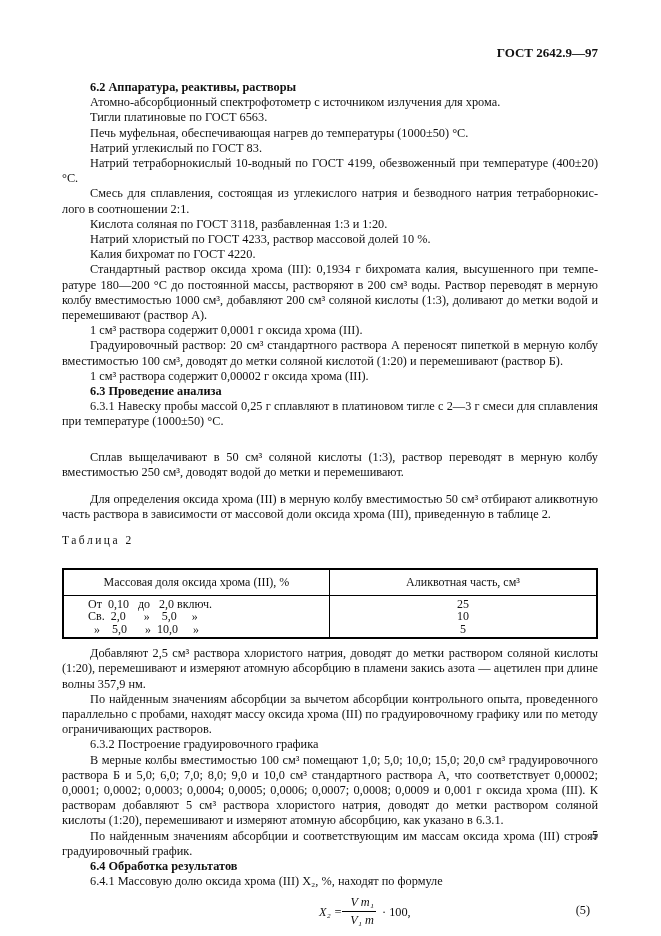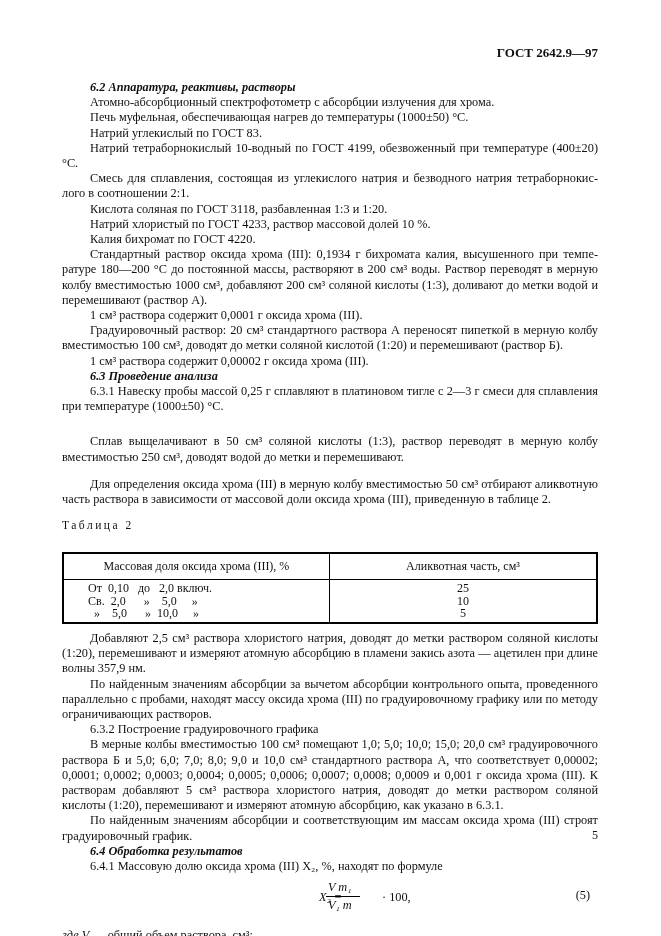--- a/index.html
+++ b/index.html
@@ -2,47 +2,48 @@
 <html><head>
 <meta charset="utf-8">
 <style>
   html, body { margin: 0; padding: 0; background: #ffffff; }
   body { width: 661px; height: 936px; position: relative; overflow: hidden;
          font-family: "Liberation Serif", serif; color: #111; font-size: 12.3px; }
   .hdr { position: absolute; right: 63px; top: 45px; font-weight: bold; font-size: 13px; }
   .col { position: absolute; left: 62px; width: 536px; }
   p { margin: 0; line-height: 15.2px; text-align: justify; }
   .ind { text-indent: 28px; }
-  .b { font-weight: bold; font-style: italic; }
+  .b { font-weight: bold; }
   .tcap { letter-spacing: 2.5px; margin-top: 11px; margin-bottom: 19px; font-size: 11.5px; }
   table { border-collapse: collapse; width: 536px; border: 2px solid #000; }
   th { font-weight: normal; font-size: 12px; height: 23px; border-bottom: 1.5px solid #000; }
   th + th, td + td { border-left: 1px solid #000; }
   td { font-size: 12px; vertical-align: top; padding: 2px 0 2px 0; line-height: 12.5px; }
   td.l { width: 241px; padding-left: 24px; }
   td.r { text-align: center; }
   .cell-line { white-space: pre; }
   .formula { position: relative; height: 48px; margin-top: 6px; }
   .fx { position: absolute; left: 257px; top: 10px; font-style: italic; }
-  .frac { position: absolute; left: 264px; top: 0; text-align: left; }
+  .frac { position: absolute; left: 280px; top: 0; text-align: right; }
   .frac .num, .frac .den { font-style: italic; padding: 0 2px; }
   .frac .bar { border-top: 1px solid #000; margin: 1px 0; width: 34px; }
   .ftail { position: absolute; left: 320px; top: 10px; }
   .fnum { position: absolute; right: 8px; top: 8px; }
   i { font-style: italic; }
   .pnum { position: absolute; left: 592px; top: 828px; font-size: 12px; }
 </style>
 </head>
 <body>
 
 <div class="hdr">ГОСТ 2642.9—97</div>
 
 <div class="col" style="top:80px;">
   <p class="ind b">6.2 Аппаратура, реактивы, растворы</p>
-  <p class="ind">Атомно-абсорбционный спектрофотометр с абсорбции излучения для хрома.</p>
+  <p class="ind">Атомно-абсорбционный спектрофотометр с источником излучения для хрома.</p>
+  <p class="ind">Тигли платиновые по ГОСТ 6563.</p>
   <p class="ind">Печь муфельная, обеспечивающая нагрев до температуры (1000±50) °С.</p>
   <p class="ind">Натрий углекислый по ГОСТ 83.</p>
   <p class="ind">Натрий тетраборнокислый 10-водный по ГОСТ 4199, обезвоженный при температуре (400±20) °С.</p>
   <p class="ind">Смесь для сплавления, состоящая из углекислого натрия и безводного натрия тетраборнокис-лого в соотношении 2:1.</p>
   <p class="ind">Кислота соляная по ГОСТ 3118, разбавленная 1:3 и 1:20.</p>
   <p class="ind">Натрий хлористый по ГОСТ 4233, раствор массовой долей 10 %.</p>
   <p class="ind">Калия бихромат по ГОСТ 4220.</p>
   <p class="ind">Стандартный раствор оксида хрома (III): 0,1934 г бихромата калия, высушенного при темпе-ратуре 180—200 °С до постоянной массы, растворяют в 200 см³ воды. Раствор переводят в мерную колбу вместимостью 1000 см³, добавляют 200 см³ соляной кислоты (1:3), доливают до метки водой и перемешивают (раствор А).</p>
   <p class="ind">1 см³ раствора содержит 0,0001 г оксида хрома (III).</p>
   <p class="ind">Градуировочный раствор: 20 см³ стандартного раствора А переносят пипеткой в мерную колбу вместимостью 100 см³, доводят до метки соляной кислотой (1:20) и перемешивают (раствор Б).</p>

